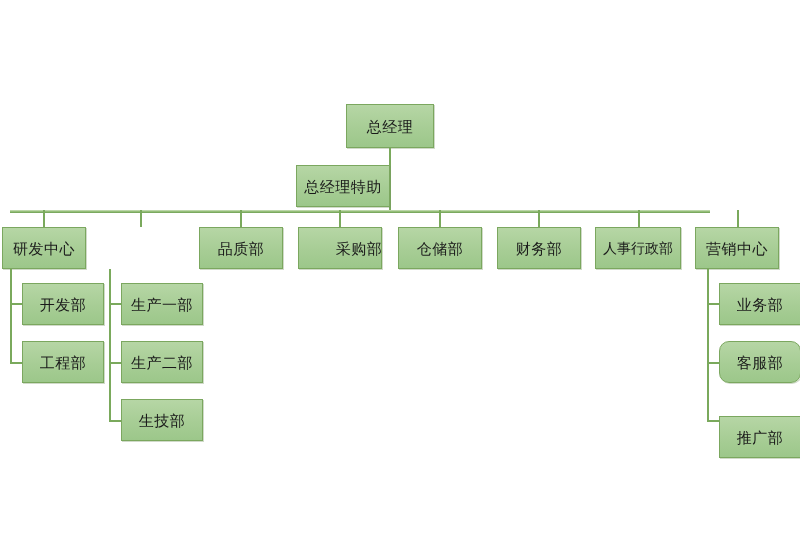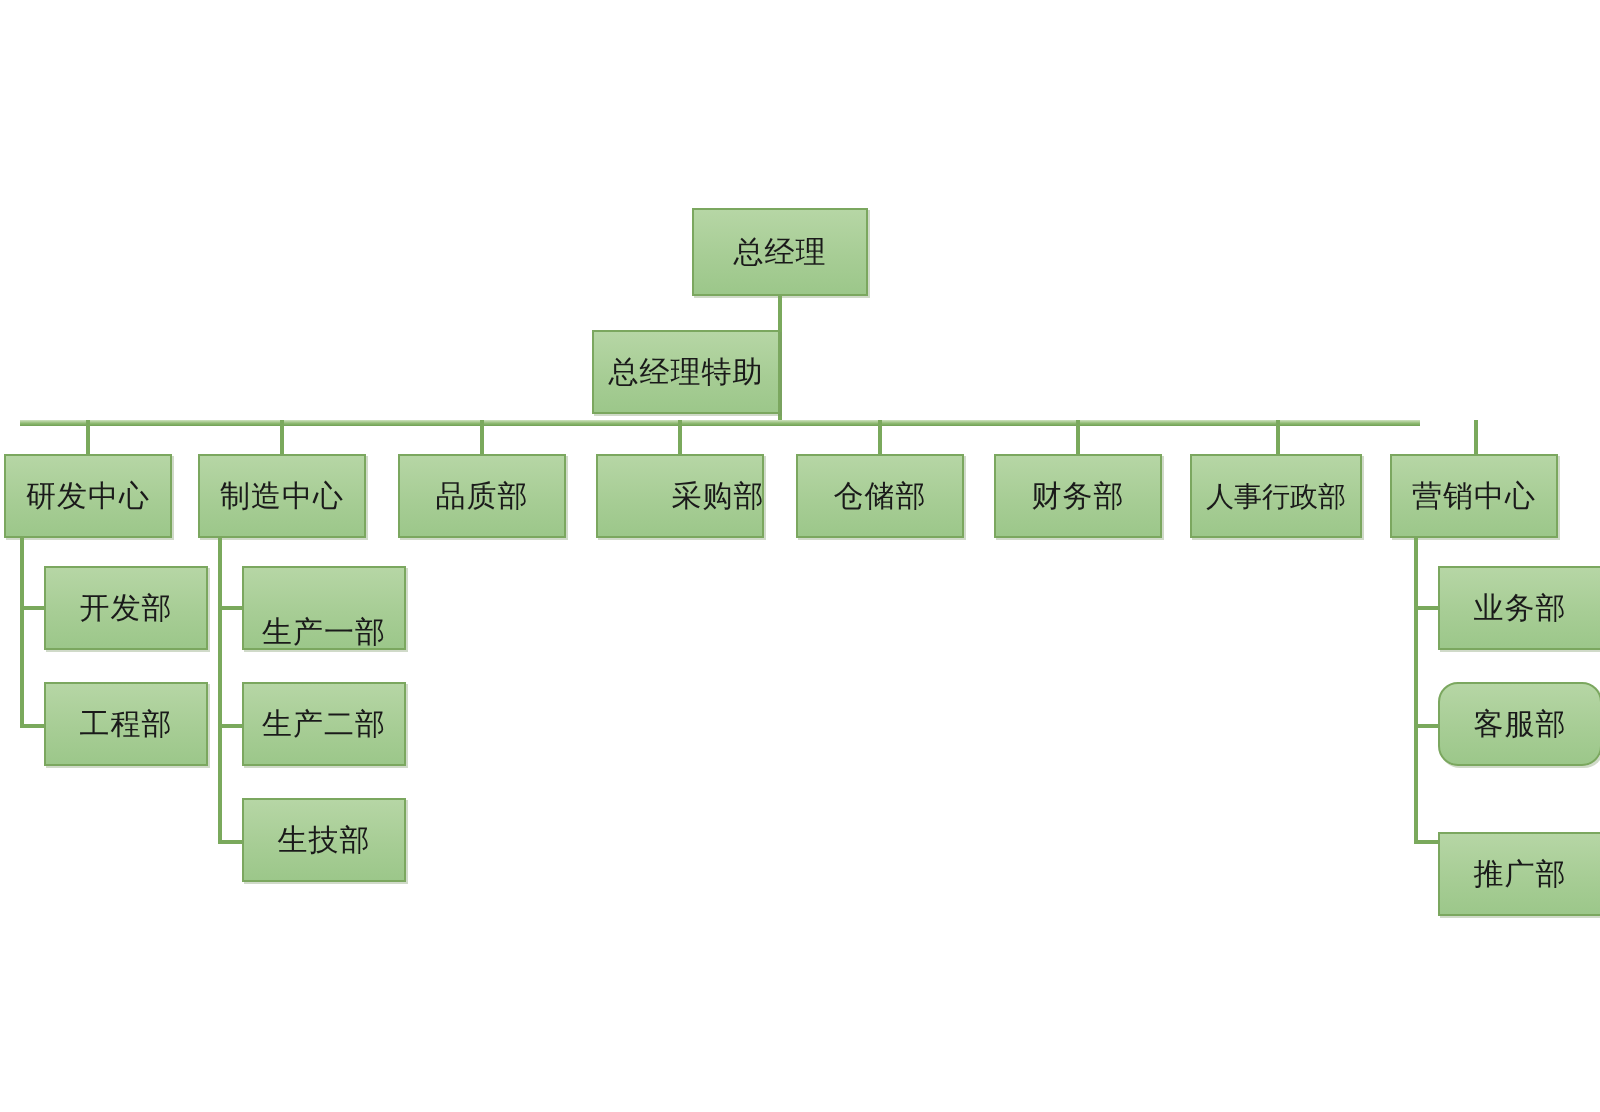--- a/index.html
+++ b/index.html
@@ -71,23 +71,20 @@
   <div class="conn v" style="left:240px; top:210px; height:17px;"></div>
   <div class="conn v" style="left:339px; top:210px; height:17px;"></div>
   <div class="conn v" style="left:439px; top:210px; height:17px;"></div>
   <div class="conn v" style="left:538px; top:210px; height:17px;"></div>
   <div class="conn v" style="left:638px; top:210px; height:17px;"></div>
   <div class="conn v" style="left:737px; top:210px; height:17px;"></div>
 
   <div class="node" style="left:2px; top:227px; width:84px; height:42px;">
     <span>研发中心</span>
   </div>
-  <div class="node" style="left:99px; top:227px; width:84px; height:42px;">
-    <span>制造中心</span>
-  </div>
   <div class="node" style="left:199px; top:227px; width:84px; height:42px;">
     <span>品质部</span>
   </div>
   <div class="node" style="left:298px; top:227px; width:84px; height:42px;padding-left:38px;">
     <span>采购部</span>
   </div>
   <div class="node" style="left:398px; top:227px; width:84px; height:42px;">
     <span>仓储部</span>
   </div>
   <div class="node" style="left:497px; top:227px; width:84px; height:42px;">
@@ -109,21 +106,21 @@
   </div>
   <div class="node" style="left:22px; top:341px; width:82px; height:42px;">
     <span>工程部</span>
   </div>
 
   <div class="conn v" style="left:109px; top:269px; height:153px;"></div>
   <div class="conn h" style="left:109px; top:303px; width:13px;"></div>
   <div class="conn h" style="left:109px; top:362px; width:13px;"></div>
   <div class="conn h" style="left:109px; top:420px; width:13px;"></div>
 
-  <div class="node" style="left:121px; top:283px; width:82px; height:42px;align-items:flex-end;">
+  <div class="node" style="left:121px; top:283px; width:82px; height:42px;">
     <span>生产一部</span>
   </div>
   <div class="node" style="left:121px; top:341px; width:82px; height:42px;">
     <span>生产二部</span>
   </div>
   <div class="node" style="left:121px; top:399px; width:82px; height:42px;">
     <span>生技部</span>
   </div>
 
   <div class="conn v" style="left:707px; top:269px; height:153px;"></div>

